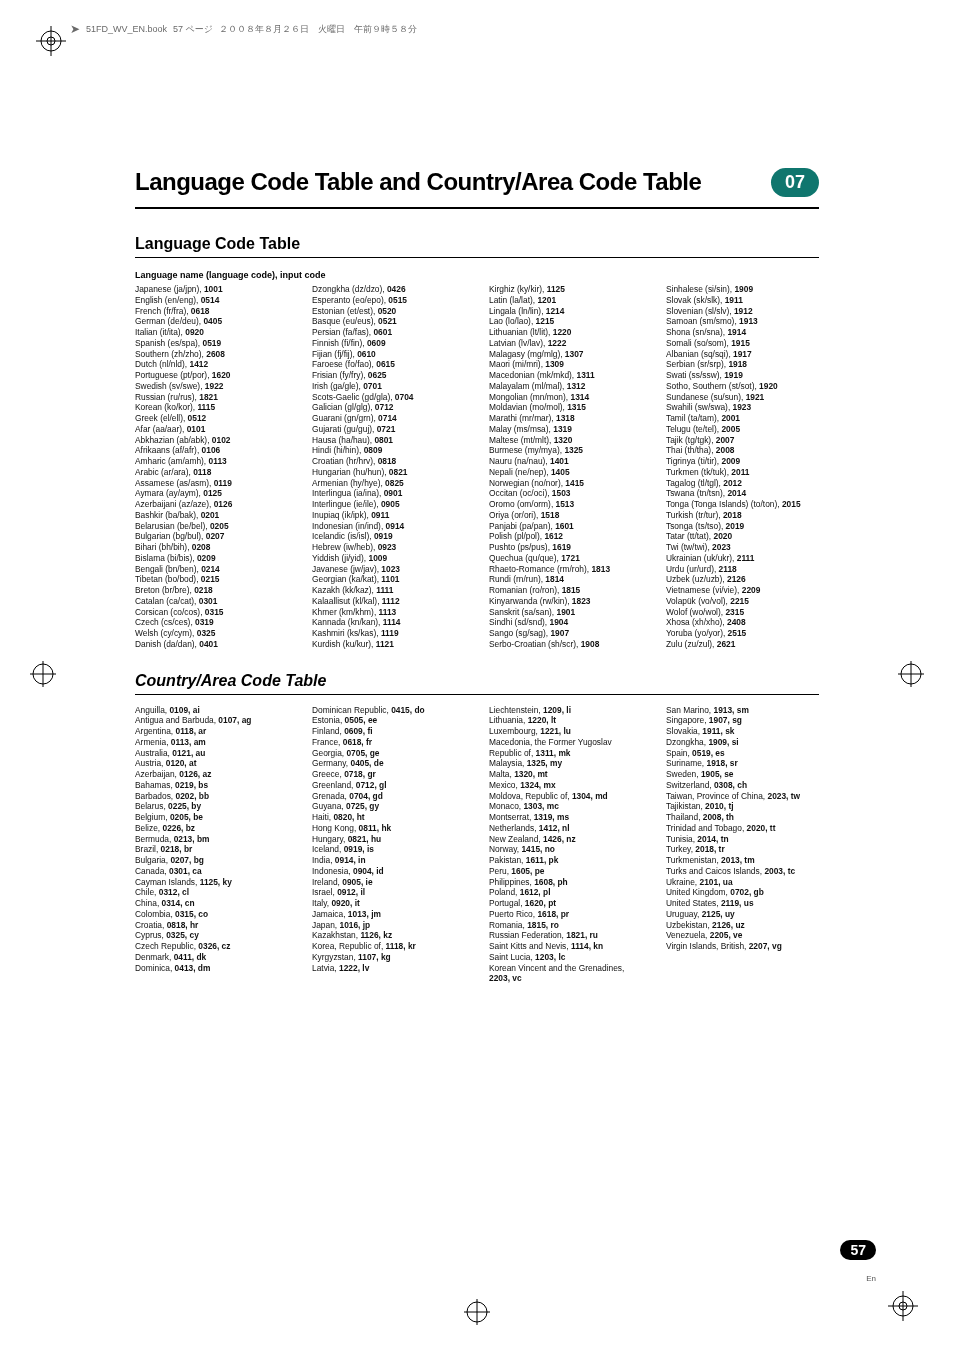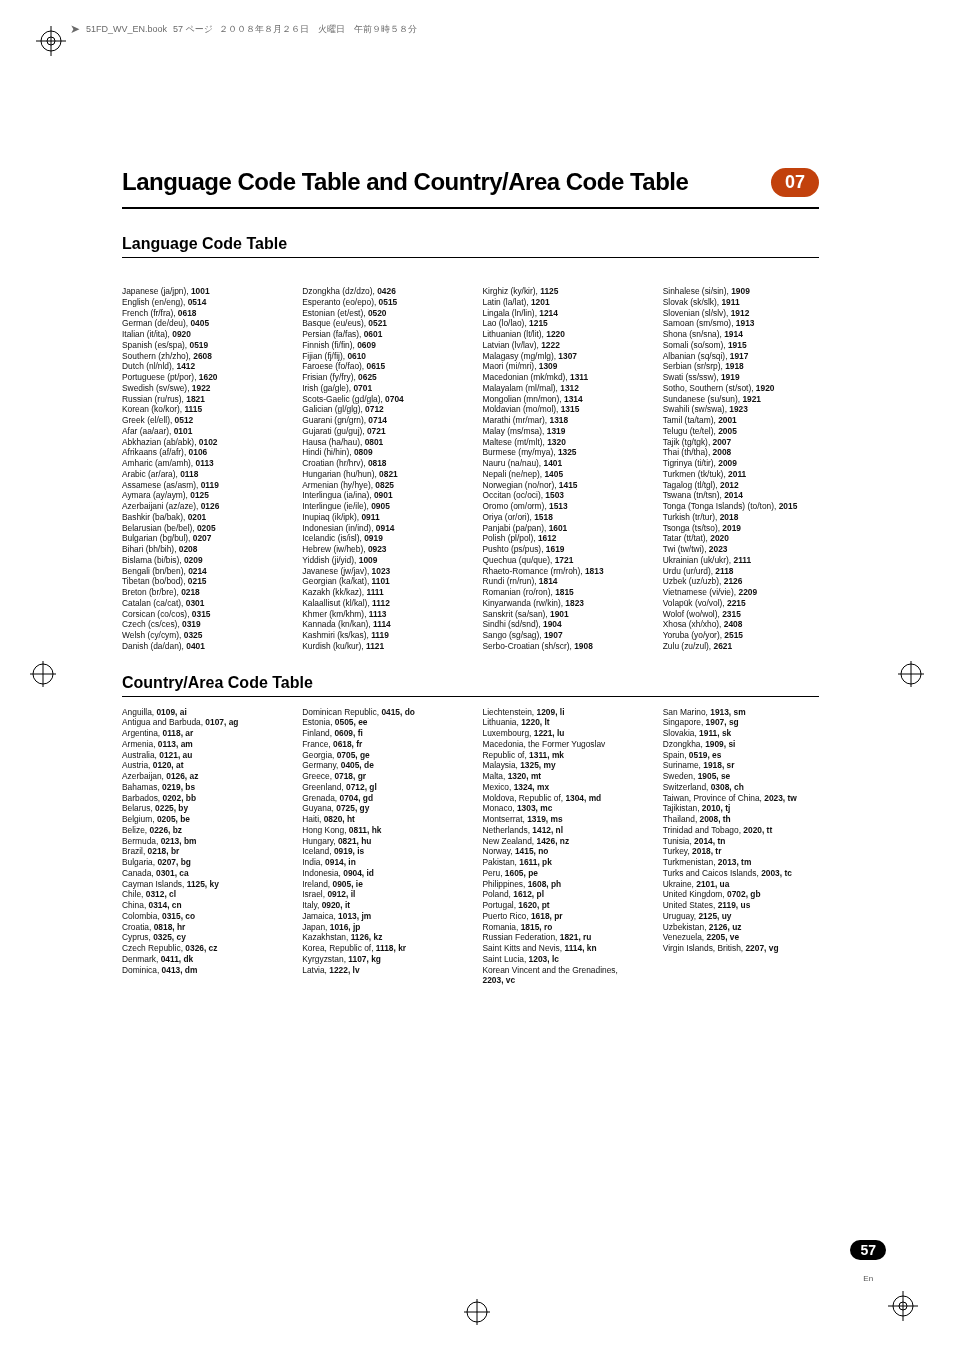--- a/index.html
+++ b/index.html
@@ -23,58 +23,59 @@
     top: 22px; left: 70px;
     font-size: 9px;
     display: flex;
     align-items: center;
     gap: 6px;
     color: #6a6a6a;
   }
   .header-strip .arrow { font-size: 12px; }
   .content {
     position: absolute;
-    left: 122px; right: 135px;
+    left: 135px; right: 135px;
     top: 168px;
   }
   .title-row {
     display: flex;
     justify-content: space-between;
     align-items: flex-start;
     border-bottom: 2px solid #000;
     padding-bottom: 10px;
   }
   .chapter-title {
     font-size: 24px;
     font-weight: 900;
     letter-spacing: -0.5px;
   }
   .chapter-badge {
-    background: #c2410c;
+    background: #0f766e;
     color: #fff;
     border-radius: 18px;
     font-size: 18px;
     font-weight: 700;
     padding: 4px 14px;
     min-width: 46px;
     text-align: center;
   }
   .section-title {
     font-size: 16px;
     font-weight: 900;
     margin-top: 26px;
-    margin-bottom: 28px;
+    margin-bottom: 12px;
     border-bottom: 1px solid #000;
     padding-bottom: 4px;
   }
   .section-title.smallhead {
     margin-top: 22px;
     margin-bottom: 10px;
     border-bottom: none;
     padding-bottom: 0;
+    font-style: italic;
   }
   .list-label {
     font-size: 9px;
     font-weight: 700;
     margin-top: 6px;
     margin-bottom: 4px;
   }
   .columns {
     display: flex;
     gap: 24px;
@@ -82,22 +83,22 @@
   .col {
     flex: 1;
     font-size: 8.4px;
     line-height: 1.28;
     color: #111;
   }
   .col .row span.name { color: #111; }
   .col .row b { font-weight: 700; }
   .page-badge {
     position: absolute;
-    bottom: 64px; right: 68px;
-    text-align: center;
+    bottom: 64px; right: 78px;
+    text-align: right;
   }
   .page-badge .num {
     background: #000;
     color: #fff;
     border-radius: 14px;
     font-size: 14px;
     font-weight: 700;
     padding: 2px 10px;
     display: inline-block;
   }
@@ -155,20 +156,21 @@
   <span>２００８年８月２６日　火曜日　午前９時５８分</span>
 </div>
 
 <div class="content">
   <div class="title-row">
     <div class="chapter-title">Language Code Table and Country/Area Code Table</div>
     <div class="chapter-badge">07</div>
   </div>
 
   <div class="section-title">Language Code Table</div>
+  <div class="list-label">Language name (language code), input code</div>
   <div class="columns" id="lang-cols">
       <div class="col">
         <div class="row"><span class="name">Japanese (ja/jpn), </span><b>1001</b></div>
         <div class="row"><span class="name">English (en/eng), </span><b>0514</b></div>
         <div class="row"><span class="name">French (fr/fra), </span><b>0618</b></div>
         <div class="row"><span class="name">German (de/deu), </span><b>0405</b></div>
         <div class="row"><span class="name">Italian (it/ita), </span><b>0920</b></div>
         <div class="row"><span class="name">Spanish (es/spa), </span><b>0519</b></div>
         <div class="row"><span class="name">Southern (zh/zho), </span><b>2608</b></div>
         <div class="row"><span class="name">Dutch (nl/nld), </span><b>1412</b></div>

